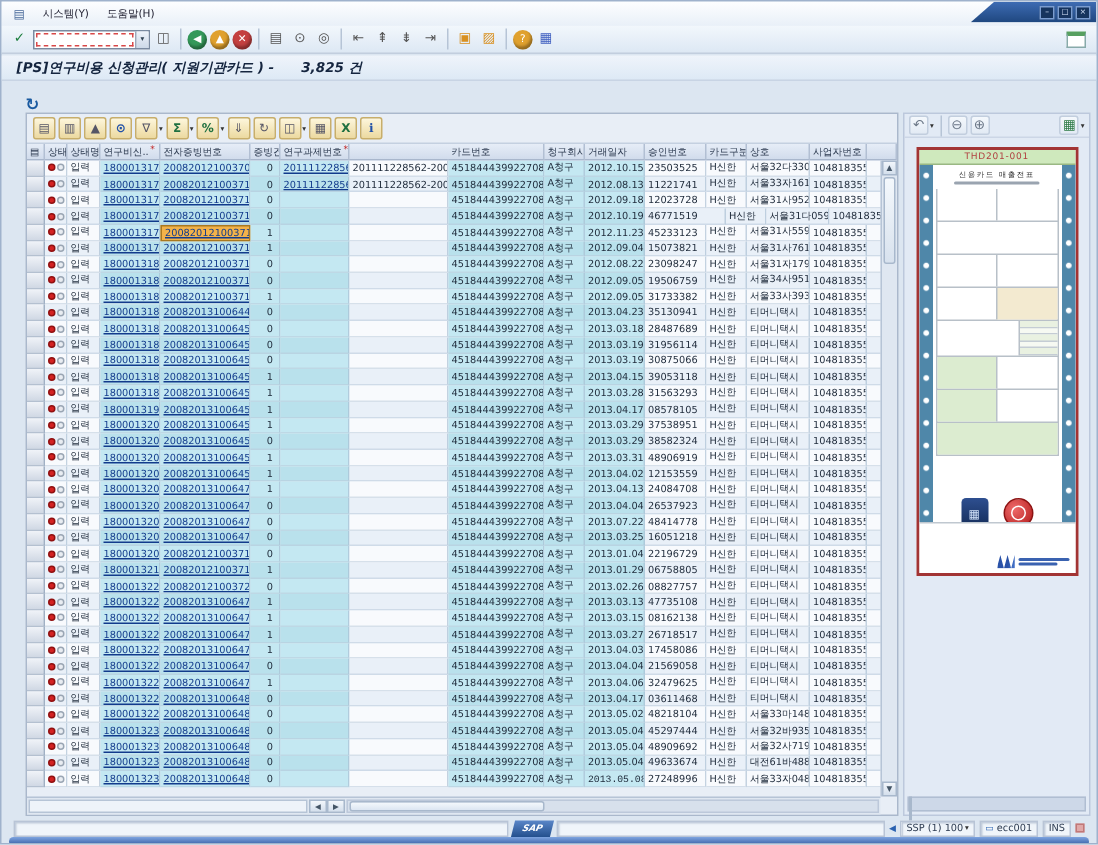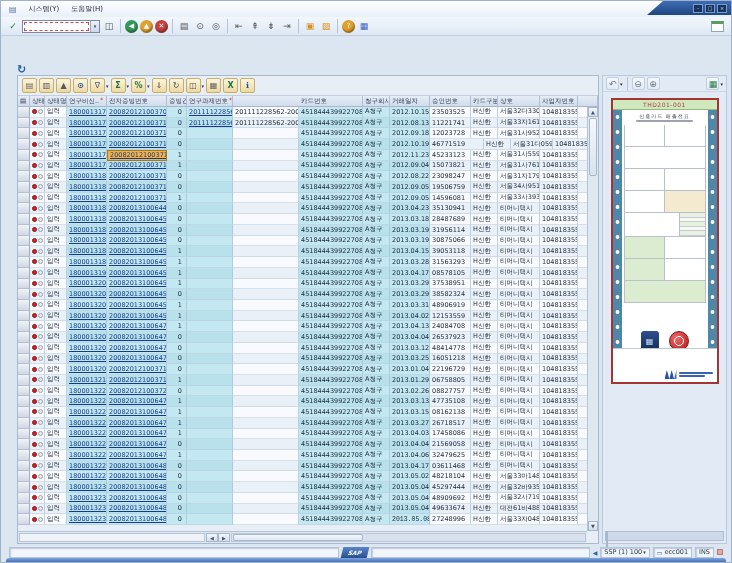--- a/index.html
+++ b/index.html
@@ -176,20 +176,24 @@
     <span class="tb-flat">⇥</span>
     <span class="sep"></span>
     <span class="tb-flat" style="color:#d89020">▣</span>
     <span class="tb-flat" style="color:#d89020">▨</span>
     <span class="sep"></span>
     <span class="ball exit">?</span>
     <span class="tb-flat" style="color:#4060c0">▦</span>
   </div>
   <div class="layout-corner"></div>
 
+  <div class="titlebar">
+    <span>[PS]연구비용 신청관리( 지원기관카드 ) -</span>
+    <span class="title-count">3,825 건</span>
+  </div>
 
   <div class="refresh-row">
     <span class="refresh">↻</span>
   </div>
 
   <div class="grid-panel">
     <div class="alv-toolbar">
       <span class="alv-icon">▤</span>
       <span class="alv-icon">▥</span>
       <span class="alv-icon">▲</span>
@@ -629,21 +633,21 @@
           <span class="cell c-cyan-o" style="width: 64px;">
             <span>4518444399227085</span>
           </span>
           <span class="cell c-cyan-o" style="width: 27px;">
             <span>A청구</span>
           </span>
           <span class="cell c-cyan-o" style="width: 40px;">
             <span>2012.09.05</span>
           </span>
           <span class="cell c-wht-o" style="width: 41px;">
-            <span>14596081</span>
+            <span>31733382</span>
           </span>
           <span class="cell c-wht-o" style="width: 27px;">
             <span>H신한</span>
           </span>
           <span class="cell c-wht-o" style="width: 42px;">
             <span>서울33사3939</span>
           </span>
           <span class="cell c-wht-o" style="width: 38px;">
             <span>1048183559</span>
           </span>
@@ -1270,21 +1274,21 @@
           </span>
           <span class="cell c-cyan-o" style="width: 46px;"></span>
           <span class="cell c-wht-o" style="width: 66px;"></span>
           <span class="cell c-cyan-o" style="width: 64px;">
             <span>4518444399227085</span>
           </span>
           <span class="cell c-cyan-o" style="width: 27px;">
             <span>A청구</span>
           </span>
           <span class="cell c-cyan-o" style="width: 40px;">
-            <span>2013.03.12</span>
+            <span>2013.07.22</span>
           </span>
           <span class="cell c-wht-o" style="width: 41px;">
             <span>48414778</span>
           </span>
           <span class="cell c-wht-o" style="width: 27px;">
             <span>H신한</span>
           </span>
           <span class="cell c-wht-o" style="width: 42px;">
             <span>티머니택시</span>
           </span>

